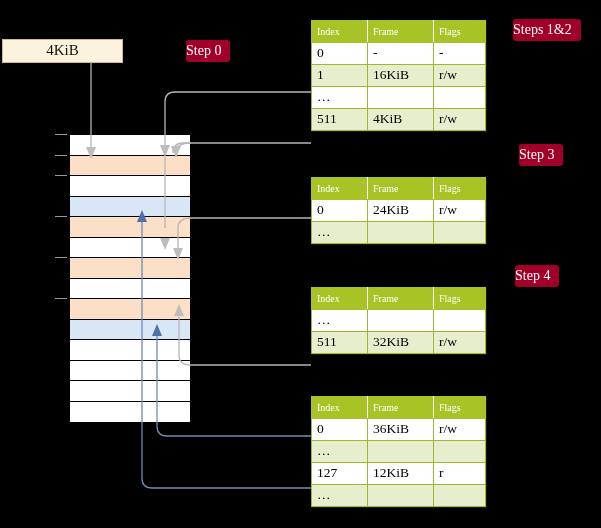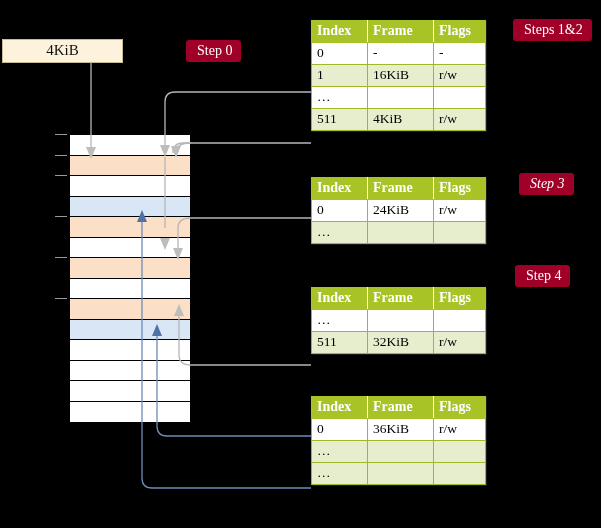--- a/index.html
+++ b/index.html
@@ -12,21 +12,21 @@
   .stage{position:absolute;left:0;top:0;width:601px;height:528px;}
 
   
   .step-badge{
     position:absolute;
     background:#A00028;
     color:#ffffff;
     font-family:"Liberation Serif", serif;
     font-size:14px;
     line-height:17px;
-    padding:2px 9px 3px 11px;
+    padding:2px 9px 3px 0;
     border-radius:3px;
     white-space:nowrap;
     box-shadow:0 0 2px rgba(0,0,0,.6);
     text-align:center;
   }
 
   
   .page-box{
     position:absolute;
     background:#FDF3DC;
@@ -54,22 +54,22 @@
     height:22px;
     box-sizing:border-box;
     text-align:left;
     vertical-align:middle;
     font-weight:normal;
     white-space:nowrap;
   }
   .ptable th{
     background:#A7C326;
     color:#ffffff;
-    font-weight:bold;
-    font-size:14px;
+    font-weight:normal;
+    font-size:10px;
     border-color:#A7C326;
     border-right-color:#ffffff;
   }
   .ptable th:last-child{border-right-color:#A7C326;}
   .ptable tr.alt td{background:#E7EECE;}
   .ptable tr.plain td{background:#ffffff;}
   .ptable td.hl{background:#FAF7A8;}
   .col-index{width:56px;}
   .col-frame{width:66px;}
   .col-flags{width:52px;}
@@ -161,21 +161,21 @@
     <path class="w-blue" d="M 311,436 L 167,436 Q 157,436 157,426 L 157,336"></path>
     <polygon class="a-blue" points="152,336 162,336 157,324"></polygon>
 
     <path class="w-blue" d="M 311,488 L 152,488 Q 142,488 142,478 L 142,222"></path>
     <polygon class="a-blue" points="137,222 147,222 142,210"></polygon>
   </svg>
 
   <div id="badges">
       <div class="step-badge" style="left: 186px; top: 40px; font-family: Liberation Serif, serif;"><span>Step 0</span></div>
       <div class="step-badge" style="left: 513px; top: 19px;"><span>Steps 1&amp;2</span></div>
-      <div class="step-badge" style="left: 519px; top: 173px; font-style: italic;"><span>Step 3</span></div>
+      <div class="step-badge" style="left: 519px; top: 144px;"><span>Step 3</span></div>
       <div class="step-badge" style="left: 515px; top: 265px; text-align: center;"><span>Step 4</span></div>
     </div>
 
   <div id="tables">
       <table class="ptable" style="left: 311px; top: 20px;">
         <thead>
           <tr>
             <th class="col-index">Index</th>
             <th class="col-frame">Frame</th>
             <th class="col-flags">Flags</th>
@@ -258,20 +258,25 @@
           <tr class="plain">
             <td class="col-index">0</td>
             <td class="col-frame">36KiB</td>
             <td class="col-flags">r/w</td>
           </tr>
           <tr class="alt">
             <td class="col-index">…</td>
             <td class="col-frame"></td>
             <td class="col-flags"></td>
           </tr>
+          <tr class="plain">
+            <td class="col-index">127</td>
+            <td class="col-frame">12KiB</td>
+            <td class="col-flags">r</td>
+          </tr>
           <tr class="alt">
             <td class="col-index">…</td>
             <td class="col-frame"></td>
             <td class="col-flags"></td>
           </tr>
         </tbody>
       </table>
     </div>
 
 </div>

